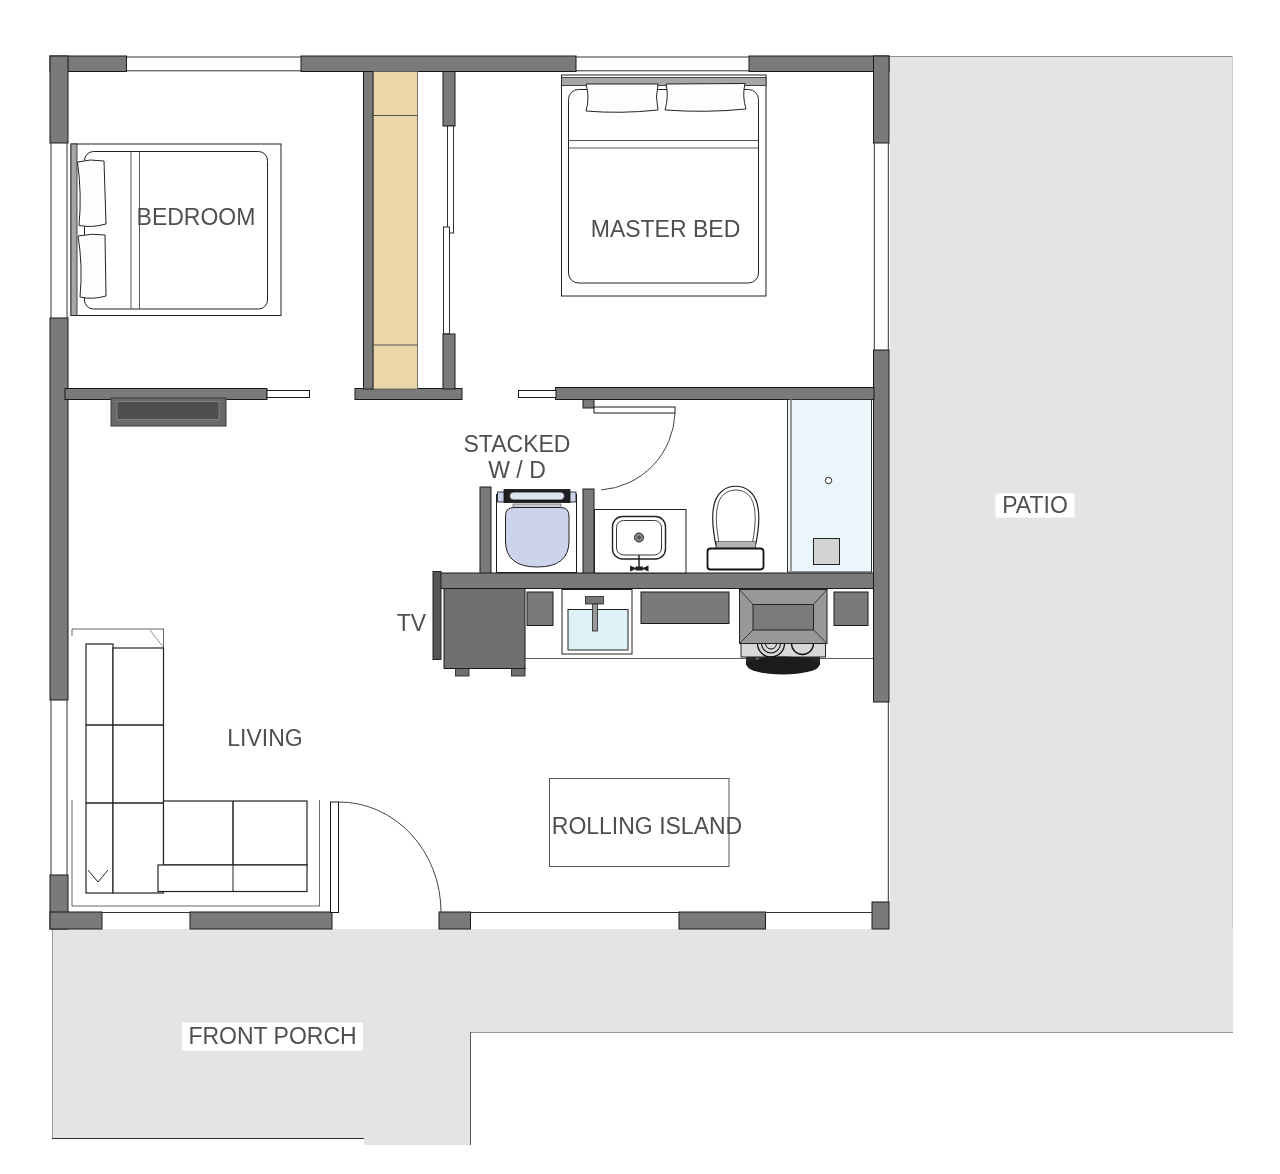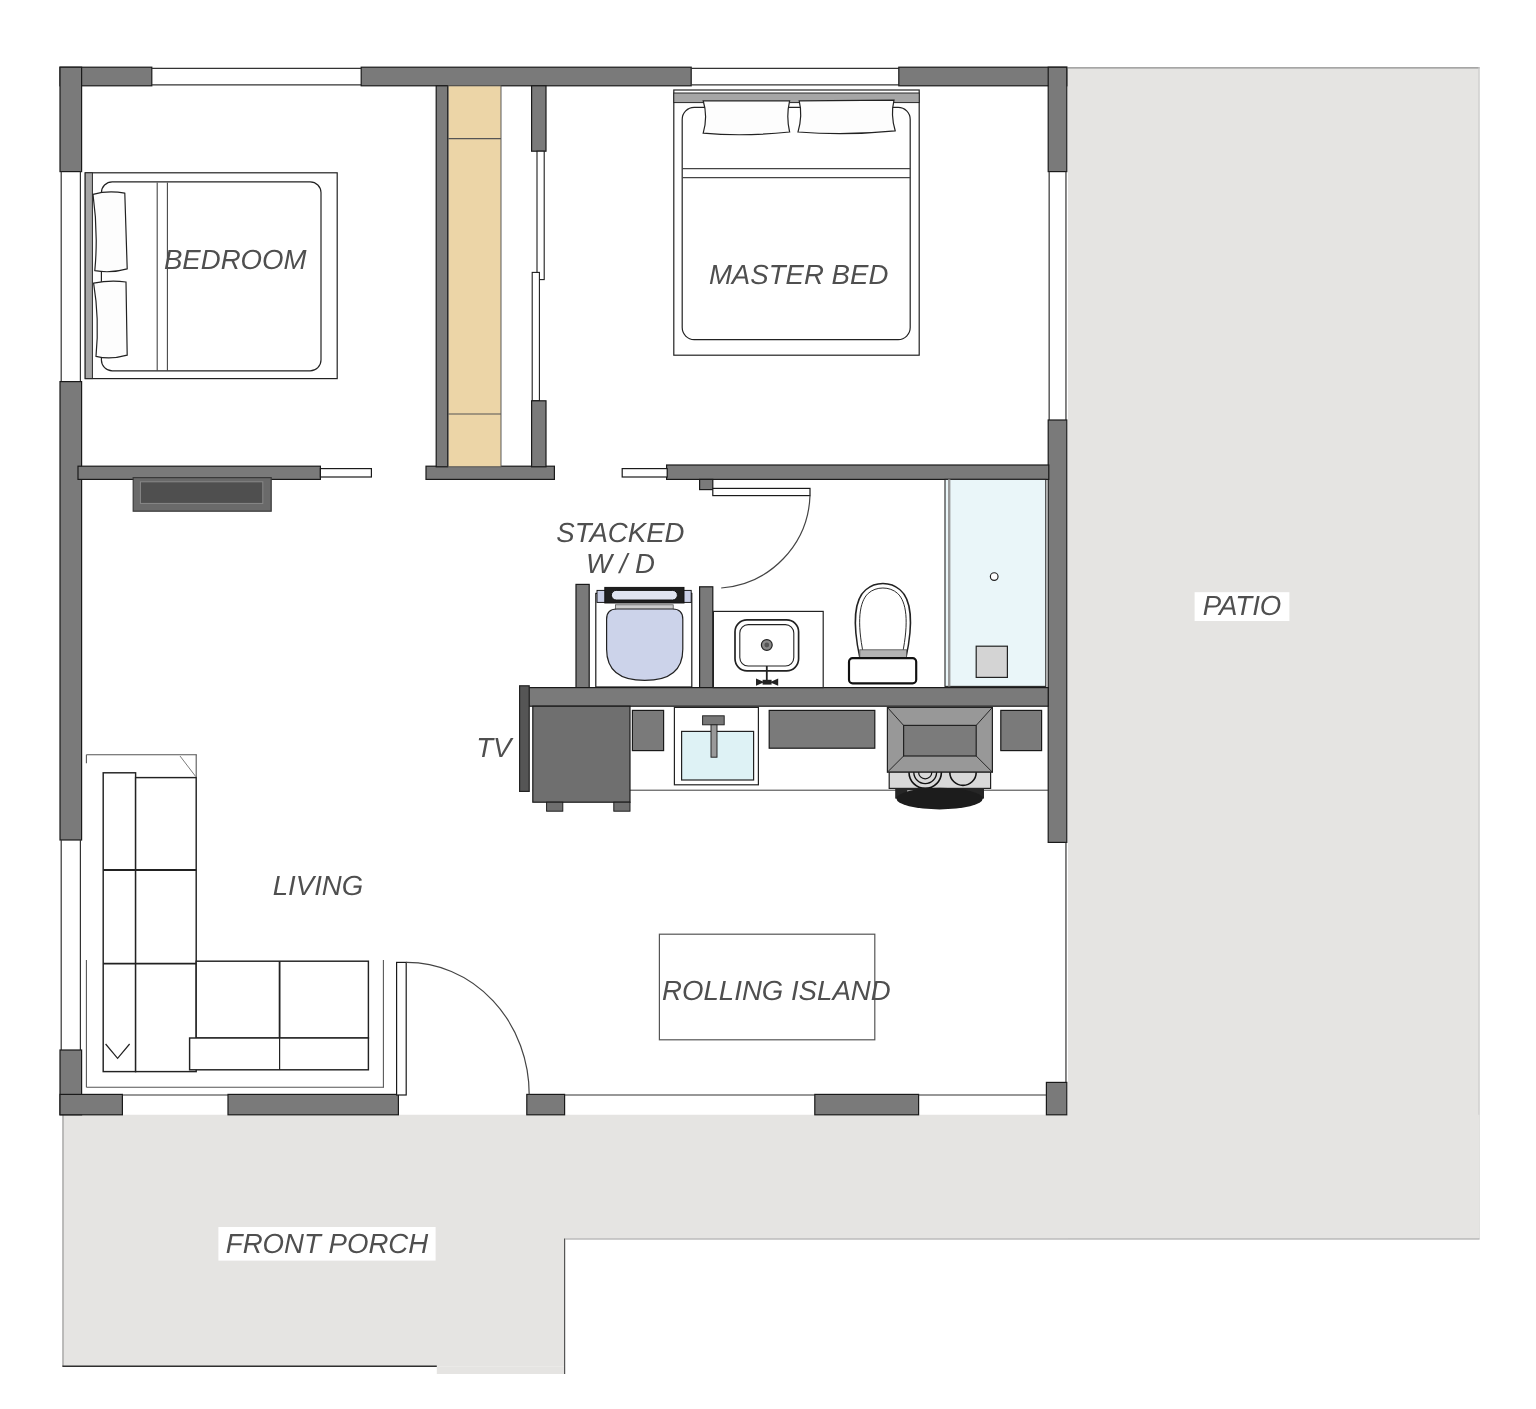--- a/index.html
+++ b/index.html
@@ -1,16 +1,16 @@
 <!DOCTYPE html>
 <html><head>
 <meta charset="utf-8">
 <style>
 html,body{margin:0;padding:0;background:#ffffff;}
-#plan{position:relative;width:1280px;height:1174px;background:#ffffff;overflow:hidden;font-style:italic;}
+#plan{position:relative;width:1280px;height:1174px;background:#ffffff;overflow:hidden;}
 text{font-family:"Liberation Sans",sans-serif;fill:#4f4f4f;}
 </style>
 </head>
 <body>
 <div id="plan">
 <svg width="1280" height="1174" viewBox="0 0 1280 1174">
 <rect x="0" y="0" width="1280" height="1174" fill="#ffffff"></rect>
 
 <g>
 <rect x="890" y="56" width="343" height="976" fill="#e5e4e2"></rect>

